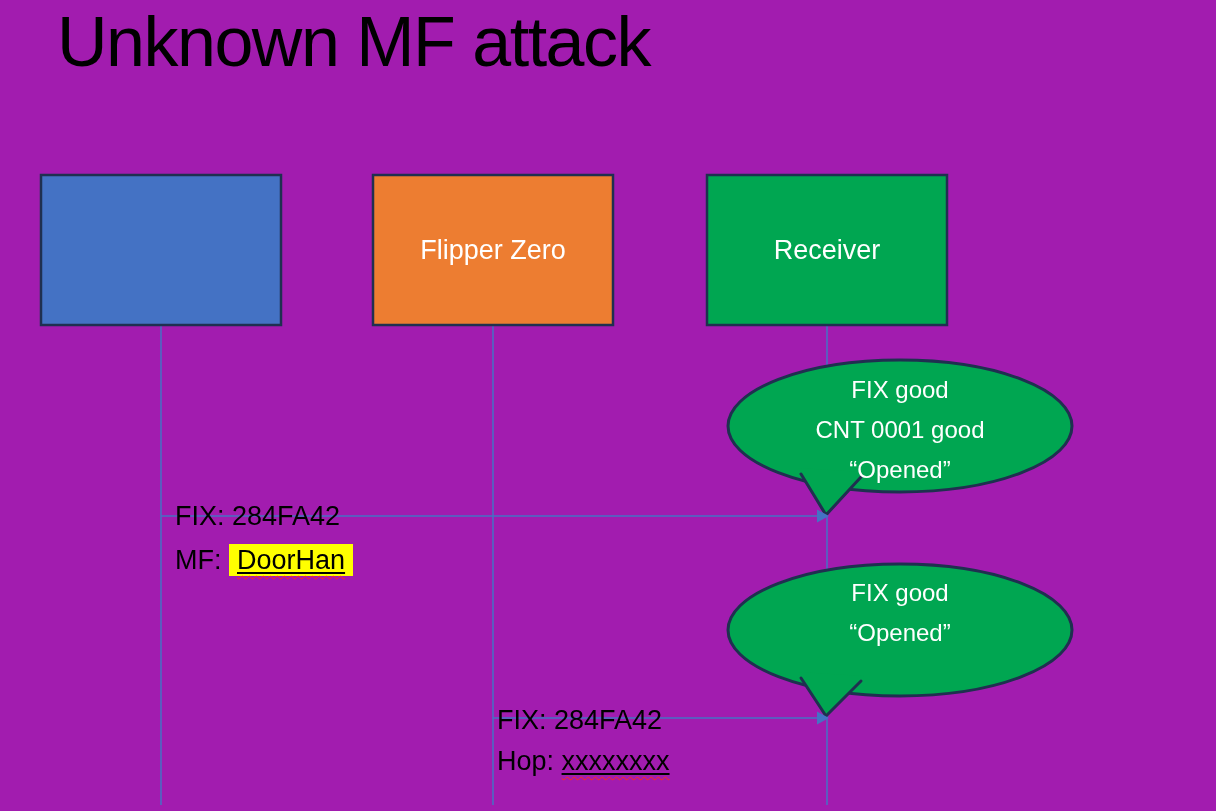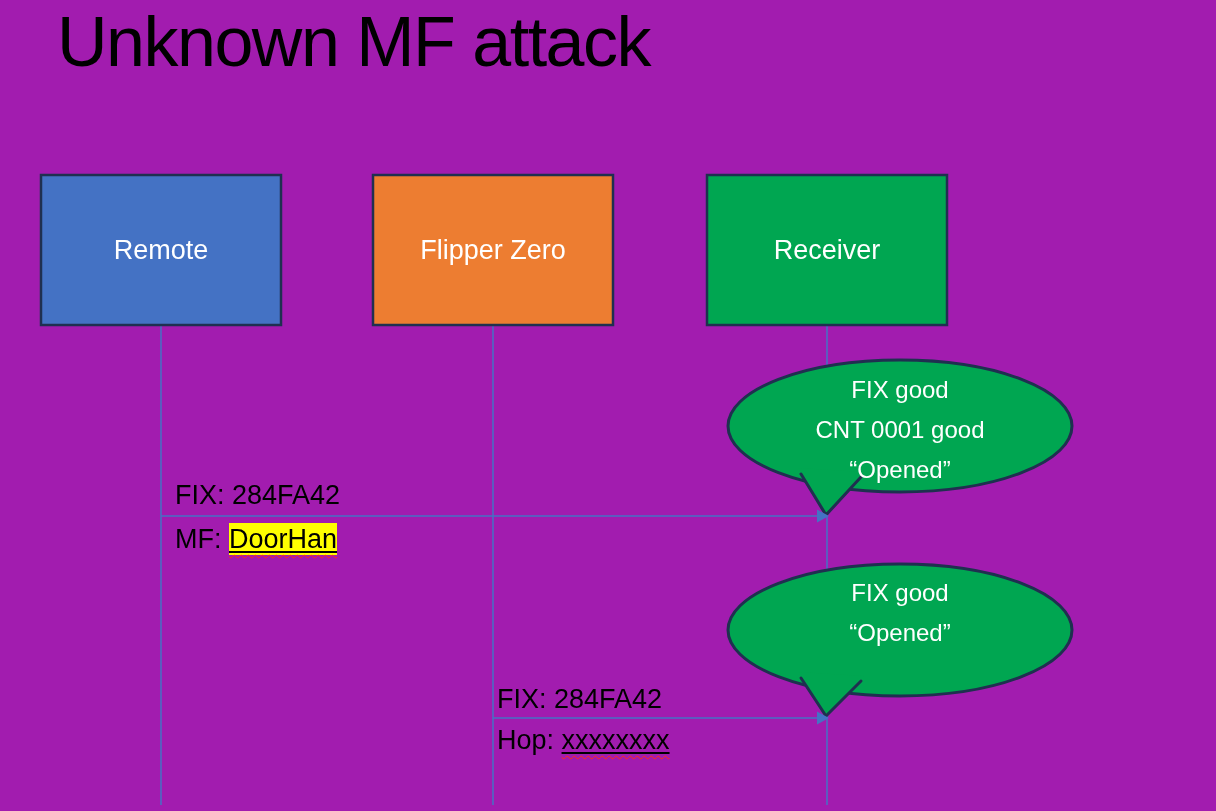--- a/index.html
+++ b/index.html
@@ -16,26 +16,27 @@
     position:absolute; width:240px; height:150px; top:175px;
     display:flex; align-items:center; justify-content:center;
     color:#ffffff; font-size:27px; pointer-events:none;
   }
   .actor-remote   { left:41px; }
   .actor-flipper  { left:373px;text-align:right; }
   .actor-receiver { left:707px; }
   .msg-label {
     position:absolute; font-size:27px; line-height:37px; color:#000;
     white-space:nowrap;
+    margin-top:21px;
   }
   .msg1-above { left:175px; top:477px; }
   .msg1-below { left:175px; top:521px; }
   .msg2-above { left:497px; top:681px; }
   .msg2-below { left:497px; top:722px; }
-  .hl { background:#ffff00; padding:1px 0; }
+  .hl { background:#ffff00; padding:1px 8px; }
   .squig {
     text-decoration-line:underline; text-decoration-style:wavy;
     text-decoration-color:#ff2a1a; text-decoration-thickness:1px;
     text-underline-offset:6px; text-decoration-skip-ink:none;
   }
   .ul { text-decoration-line:underline; text-decoration-style:solid;
         text-decoration-color:#000; text-decoration-thickness:1.5px;
         text-underline-offset:3px; }
   .callout-text {
     position:absolute; width:344px; text-align:center; color:#ffffff;
@@ -77,21 +78,20 @@
       <line x1="161" y1="516" x2="817" y2="516" stroke-width="1.5" stroke="#4472C4"></line>
       <polygon points="817,509.5 817,522.5 829,516" fill="#4472C4"></polygon>
     </g>
 
     <g>
       <line x1="493" y1="718" x2="817" y2="718" stroke-width="1.5" stroke="#4472C4"></line>
       <polygon points="817,711.5 817,724.5 829,718" fill="#4472C4"></polygon>
     </g>
   </svg>
 
-  <div class="actor-label actor-remote">Remote</div>
   <div class="actor-label actor-flipper">Flipper Zero</div>
   <div class="actor-label actor-receiver">Receiver</div>
 
   <div class="msg-label msg1-above">FIX: 284FA42</div>
   <div class="msg-label msg1-below">
     <div><span>MF: </span><span class="hl squig"><span class="ul">DoorHan</span></span></div>
   </div>
 
   <div class="msg-label msg2-above">FIX: 284FA42</div>
   <div class="msg-label msg2-below">

